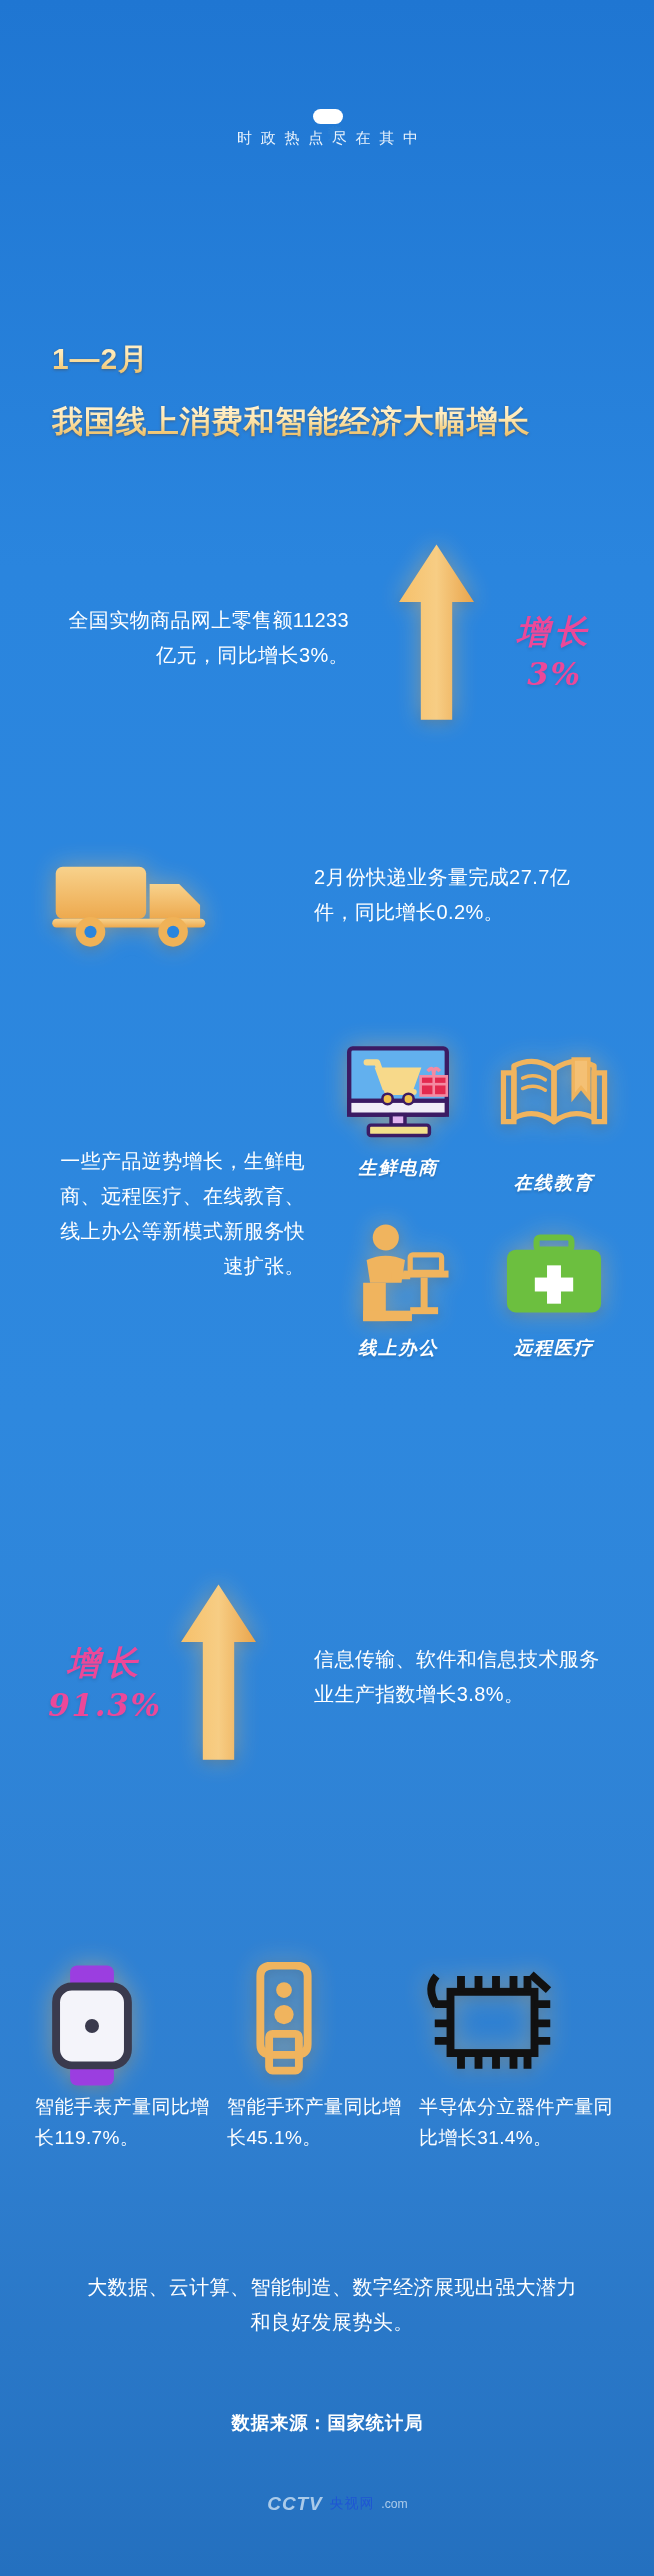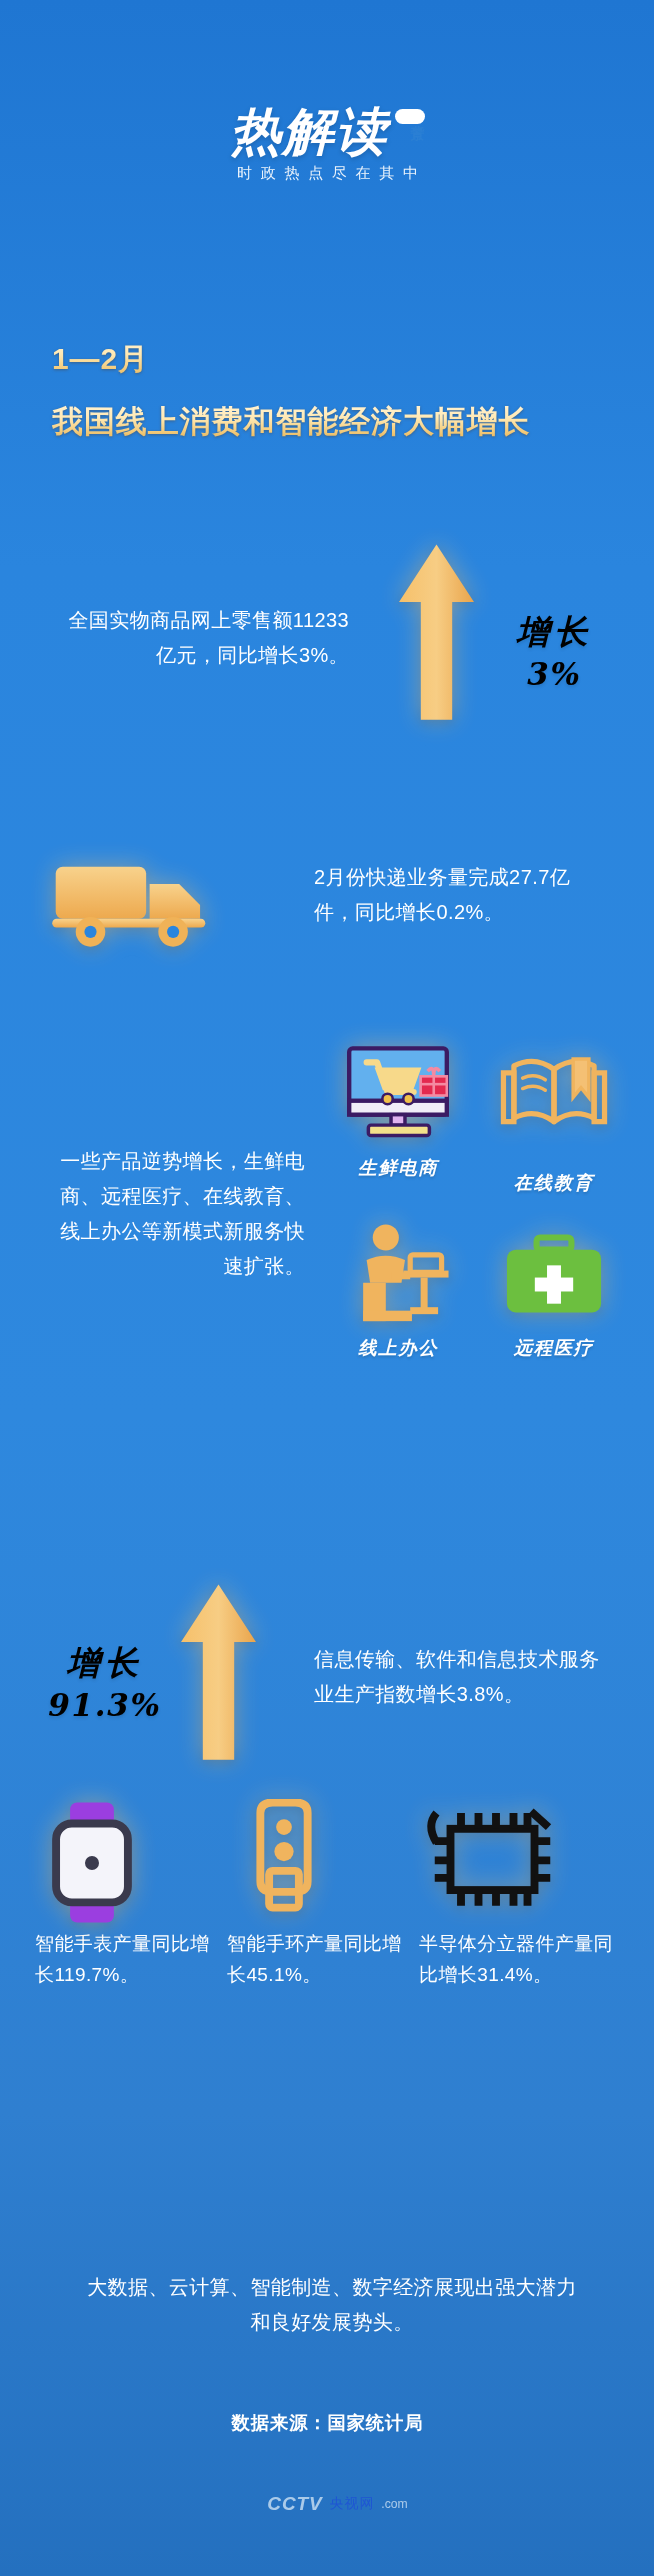--- a/index.html
+++ b/index.html
@@ -46,21 +46,21 @@
   .block{position:absolute;}
   .para{
     font-size:20px;line-height:35px;color:#ffffff;letter-spacing:0.4px;font-weight:300;
   }
   .para.r{text-align:right;}
   .para.l{text-align:left;}
   .para.c{text-align:center;}
 
   .brush{
     font-family:"DejaVu Serif","Liberation Serif",serif;
-    color:#000000;font-weight:bold;font-style:italic;
+    color:#ec4899;font-weight:bold;font-style:italic;
     text-shadow:0 1.7px 3.5px rgba(0,0,0,.12);
   }
   .brush-big{font-size:33px;line-height:42px;letter-spacing:5.2px;}
   .brush-num{font-size:31px;line-height:42px;letter-spacing:1.7px;}
 
   .icon-label{
     font-family:"DejaVu Serif","Liberation Serif",serif;
     font-style:italic;font-weight:bold;font-size:18.3px;color:#ffffff;letter-spacing:1.7px;
     text-align:center;text-shadow:0 1.7px 2.6px rgba(0,0,0,.15);
   }
@@ -80,21 +80,20 @@
   .cctv-cn{font-size:14px;color:#1d4ed8;letter-spacing:0.9px;}
   .cctv-com{font-size:12.2px;color:#cfe3f5;}
 </style>
 </head>
 <body>
 
 <div class="page">
 
   <div class="header">
     <div class="brand-row">
-      <div class="brand">热解读</div>
       <div class="brand-badge">背景</div>
     </div>
     <div class="brand-sub">时政热点尽在其中</div>
   </div>
 
   <div class="title-wrap">
     <div class="gold title-1">1—2月</div>
     <div class="gold title-2">我国线上消费和智能经济大幅增长</div>
   </div>
 
@@ -225,21 +224,21 @@
   <div class="block glow" style="left:179px;top:1581px;">
     <svg width="79" height="183" viewBox="0 0 90 210">
       <path d="M45 4 L88 70 L63 70 L63 205 L27 205 L27 70 L2 70 Z" fill="url(#ag1)"></path>
     </svg>
   </div>
 
   <div class="block" style="left:314px;top:1642px;width:297px;">
     <div class="para l">信息传输、软件和信息技术服务业生产指数增长3.8%。</div>
   </div>
 
-  <div class="block" style="left:35px;top:1797px;width:585px;display:flex;gap:9px;">
+  <div class="block" style="left:35px;top:1960px;width:585px;display:flex;gap:9px;">
 
     <div style="width:183px;">
       <div class="glow" style="height:131px;display:flex;align-items:center;">
         <svg width="114" height="127" viewBox="0 0 130 145">
           <rect x="40" y="4" width="50" height="34" rx="8" fill="#9b3ee0"></rect>
           <rect x="40" y="107" width="50" height="34" rx="8" fill="#9b3ee0"></rect>
           <rect x="24" y="28" width="82" height="90" rx="18" fill="#f4f4fa" stroke="#3a3a4d" stroke-width="9"></rect>
           <circle cx="65" cy="73" r="8" fill="#3a3a4d"></circle>
         </svg>
       </div>

